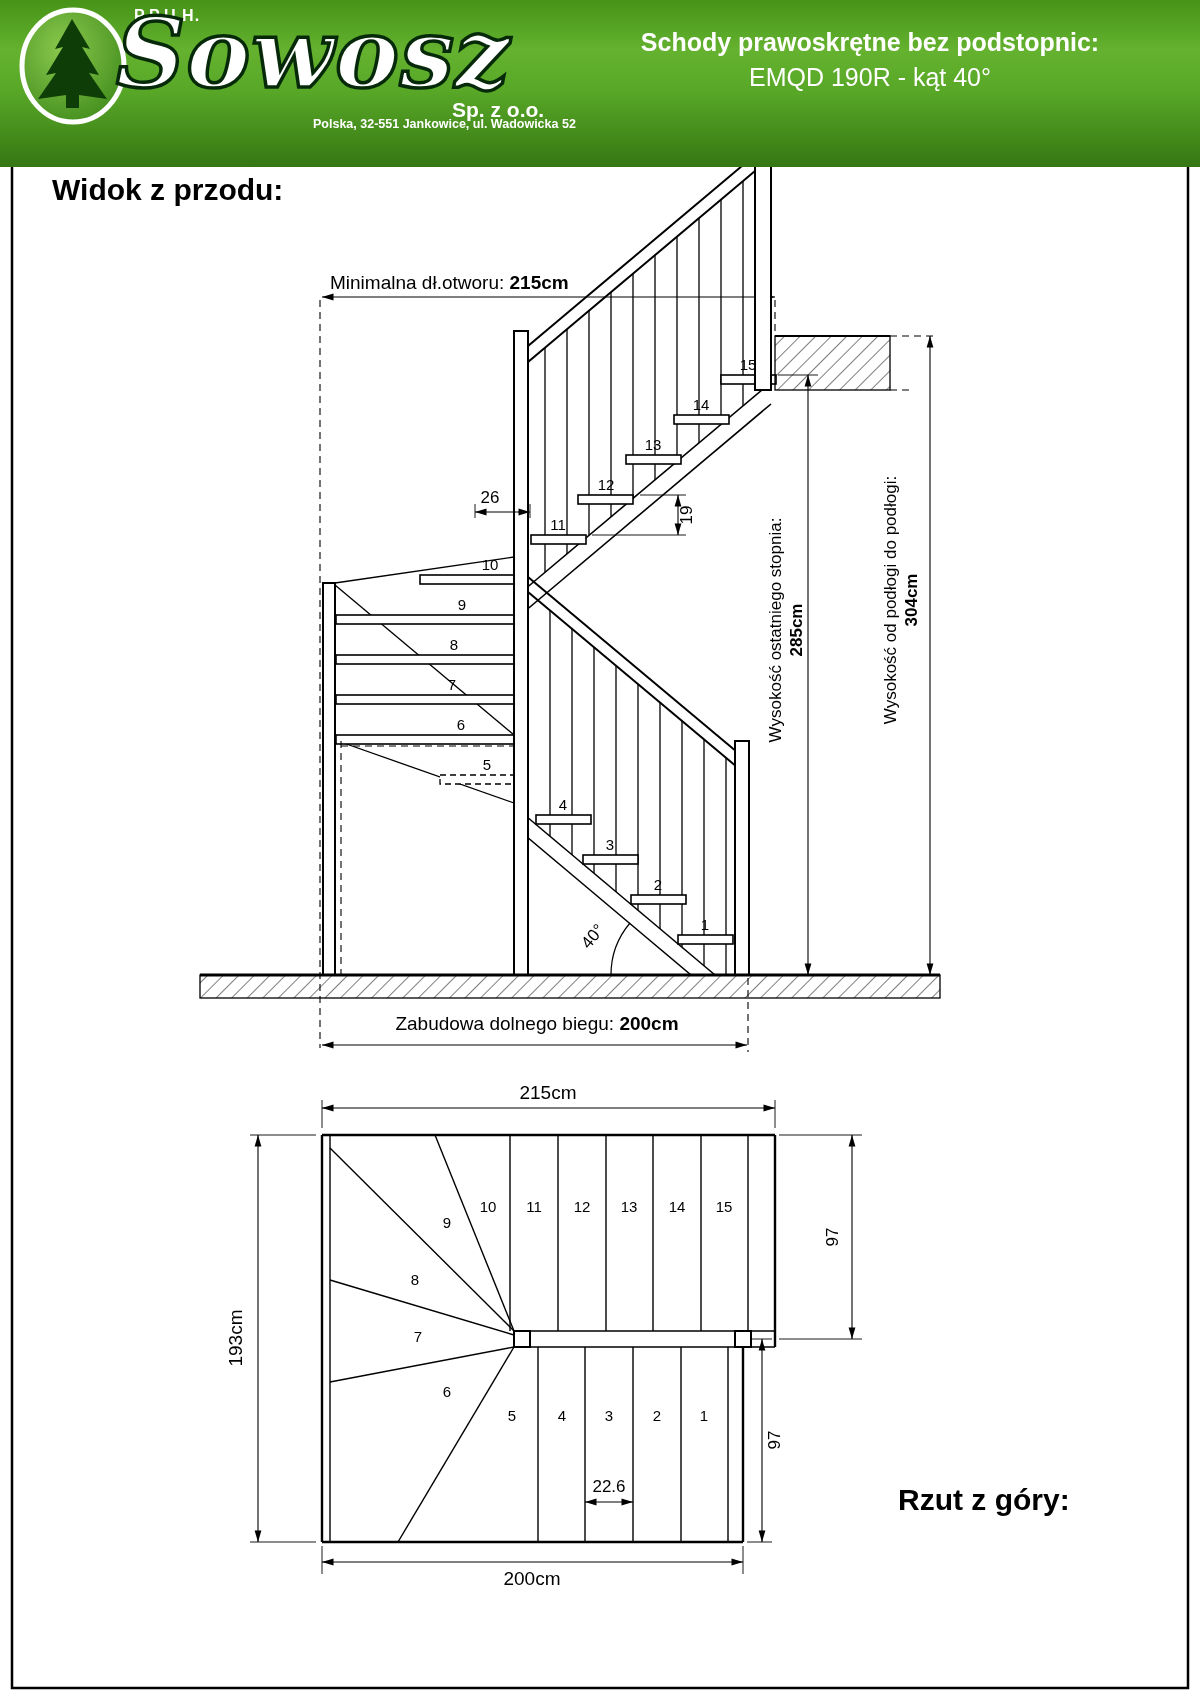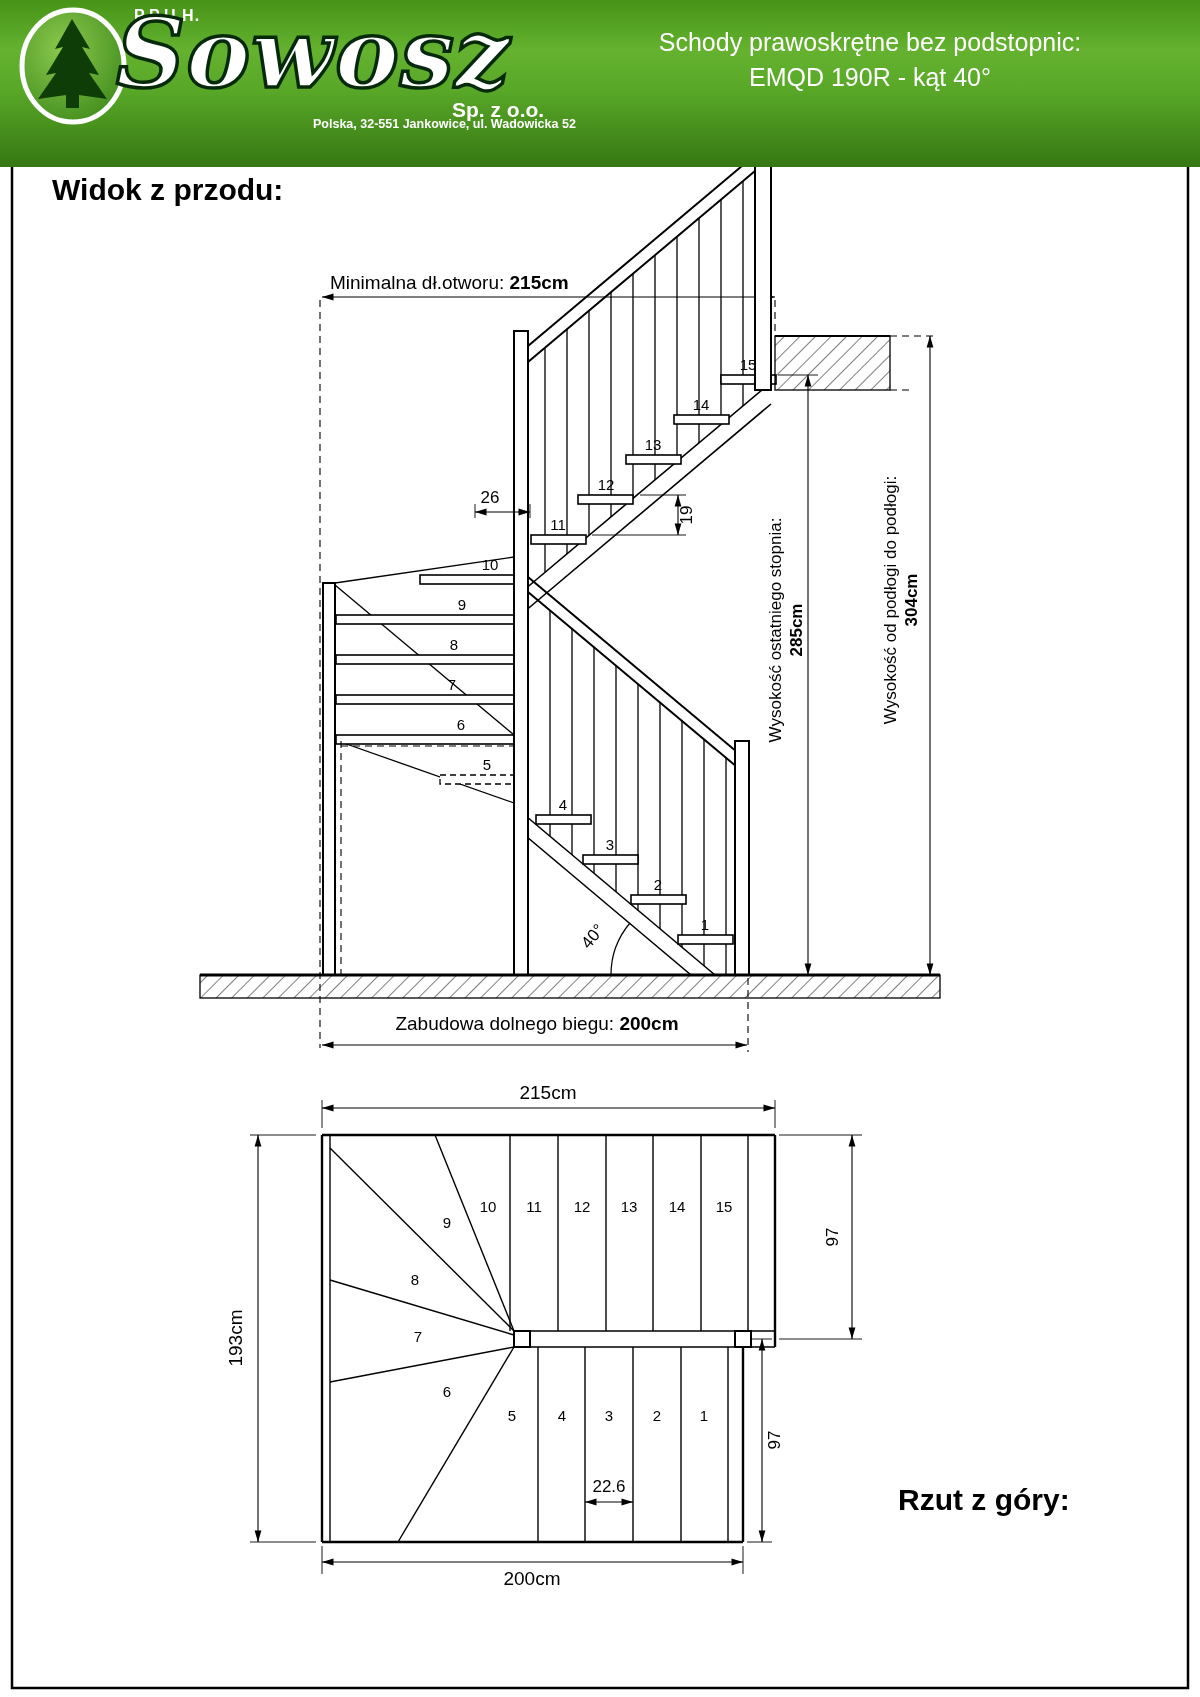--- a/index.html
+++ b/index.html
@@ -10,21 +10,21 @@
   .header{position:absolute;left:0;top:0;width:1200px;height:167px;z-index:2;
           background:linear-gradient(180deg,#469318 0%,#64b22f 30%,#58a727 55%,#357713 100%);}
   .logo-ellipse{position:absolute;left:10px;top:3px;}
   .ppuh{position:absolute;left:134px;top:7px;color:#fff;font-weight:bold;font-size:16px;letter-spacing:1px;}
   .brand{position:absolute;left:116px;top:0px;color:#fff;font-family:"DejaVu Serif",serif;
          font-style:italic;font-weight:bold;font-size:96px;line-height:1.12;letter-spacing:1px;
          -webkit-text-stroke:3.5px #06290a;}
   .spzoo{position:absolute;left:452px;top:98px;color:#fff;font-weight:bold;font-size:21px;}
   .addr{position:absolute;left:313px;top:117px;color:#fff;font-weight:bold;font-size:12.5px;}
   .htitle{position:absolute;left:570px;top:28px;width:600px;text-align:center;color:#fff;}
-  .htitle .l1{font-size:25px;font-weight:normal;}
+  .htitle .l1{font-size:25px;font-weight:bold;}
   .htitle .l2{font-size:25px;margin-top:6px;}
   
   svg text{font-family:"Liberation Sans",sans-serif;fill:#000;}
   .t30{font-size:30px;font-weight:bold;}
   .t19{font-size:19px;}
   .t17{font-size:17px;}
   .t15{font-size:15px;}
   .b{font-weight:bold;}
   .dim{stroke:#000;stroke-width:1.1;marker-start:url(#mS);marker-end:url(#mE);}
   .ext{stroke:#000;stroke-width:0.9;}

